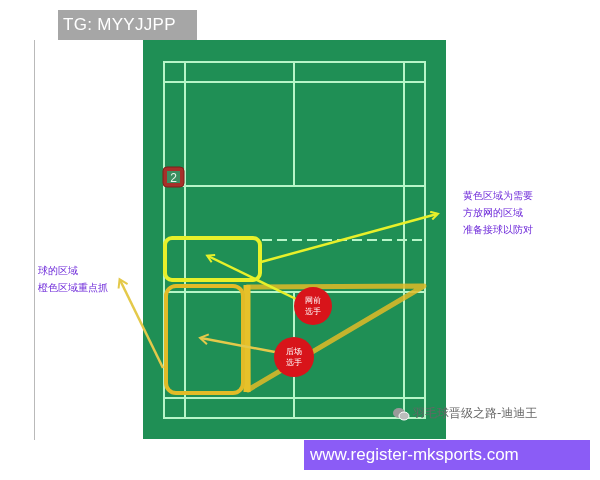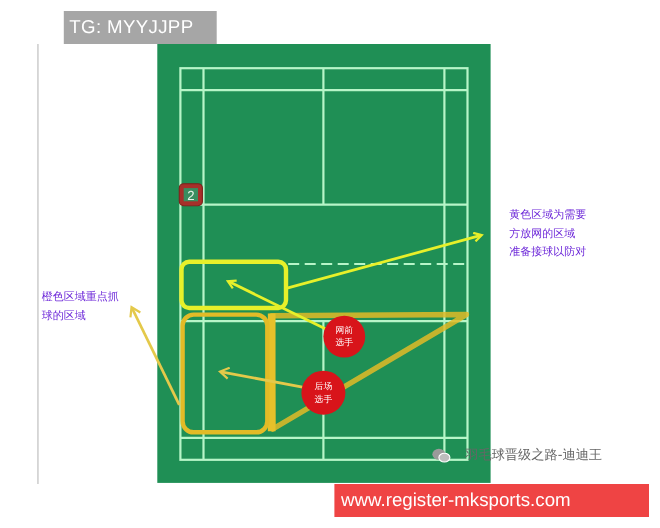--- a/index.html
+++ b/index.html
@@ -3,23 +3,23 @@
 <meta charset="utf-8">
 <style>
   html,body{margin:0;padding:0;background:#ffffff;}
   body{width:600px;height:480px;position:relative;overflow:hidden;font-family:"DejaVu Sans",sans-serif;}
   .tg-badge{position:absolute;left:10px;top:10px;width:139px;height:30px;background:#a6a6a6;color:#ffffff;font-family:"Liberation Sans",sans-serif;font-size:17px;line-height:30px;padding-left:5px;box-sizing:border-box;letter-spacing:0.3px;margin-left:48px;}
   .vline{position:absolute;left:34px;top:40px;width:1px;height:400px;background:#b9b9b9;}
   .court{position:absolute;left:0;top:0;}
   .label{position:absolute;color:#6d28d9;font-size:10px;line-height:17px;font-family:"DejaVu Sans",sans-serif;}
   .label-right{left:463px;top:187px;width:110px;}
   .label-left{left:38px;top:262px;width:120px;}
-  .watermark{position:absolute;left:392px;top:405px;font-size:12px;color:#666;display:flex;align-items:center;gap:13px;}
+  .watermark{position:absolute;left:392px;top:405px;font-size:12px;color:#666;display:flex;align-items:center;gap:3px;}
   .wechat{display:inline-block;width:18px;height:14px;position:relative;}
-  .url-badge{position:absolute;left:304px;top:440px;width:286px;height:30px;background:#ef4444;color:#ffffff;font-family:"Liberation Sans",sans-serif;font-size:17px;line-height:30px;padding-left:6px;box-sizing:border-box;}
+  .url-badge{position:absolute;left:304px;top:440px;width:286px;height:30px;background:#8b5cf6;color:#ffffff;font-family:"Liberation Sans",sans-serif;font-size:17px;line-height:30px;padding-left:6px;box-sizing:border-box;}
 </style>
 </head>
 <body>
 
 <div class="tg-badge">TG: MYYJJPP</div>
 <div class="vline"></div>
 
 <svg class="court" width="600" height="480" viewBox="0 0 600 480">
   <defs>
     <marker id="ahY" markerWidth="10" markerHeight="10" refX="7" refY="5" orient="auto" markerUnits="userSpaceOnUse">
@@ -76,22 +76,22 @@
   </g>
 </svg>
 
 <div class="label label-right">
   <div>黄色区域为需要</div>
   <div>方放网的区域</div>
   <div>准备接球以防对</div>
 </div>
 
 <div class="label label-left">
+  <div>球的区域</div>
   <div>橙色区域重点抓</div>
-  <div>球的区域</div>
 </div>
 
 <div class="watermark">
   <span class="wechat">
     <svg width="18" height="14" viewBox="0 0 18 14">
       <ellipse cx="7" cy="6" rx="6" ry="5" fill="#9a9a9a"></ellipse>
       <ellipse cx="12" cy="9" rx="5" ry="4" fill="#bdbdbd" stroke="#fff" stroke-width="1"></ellipse>
     </svg>
   </span>
   <span>羽毛球晋级之路-迪迪王</span>

